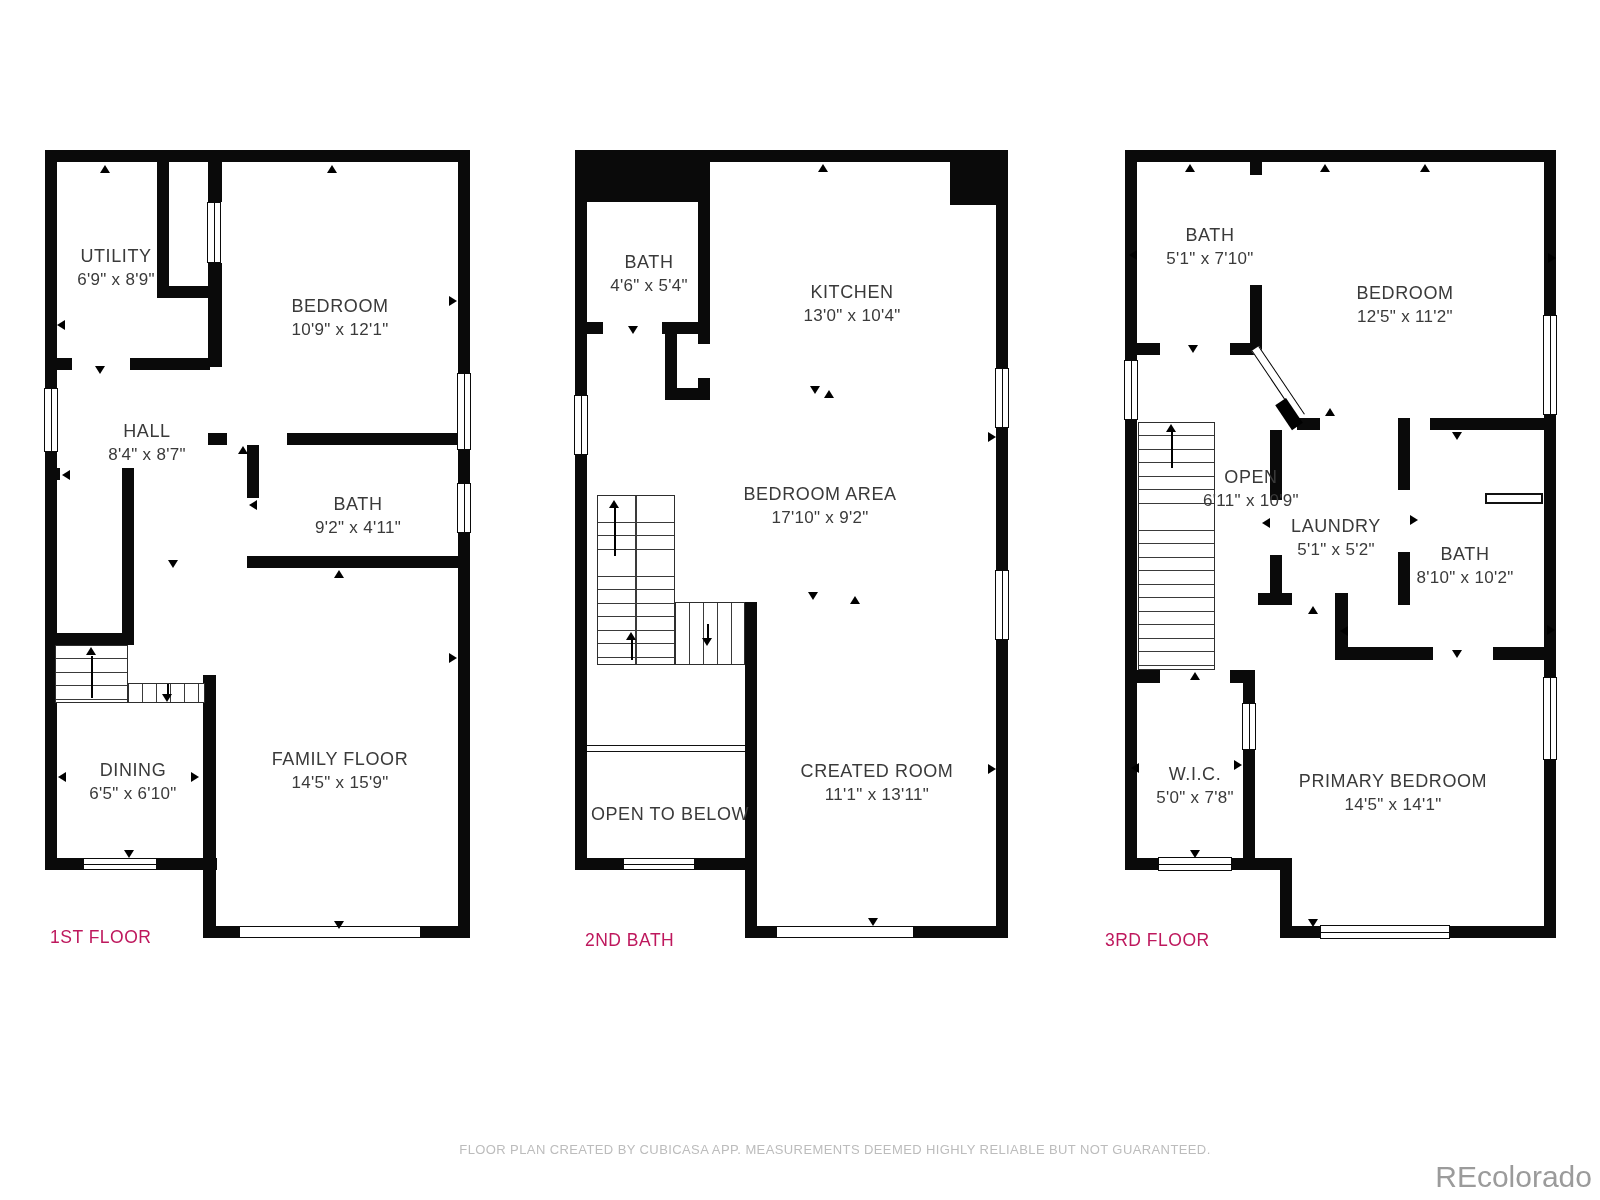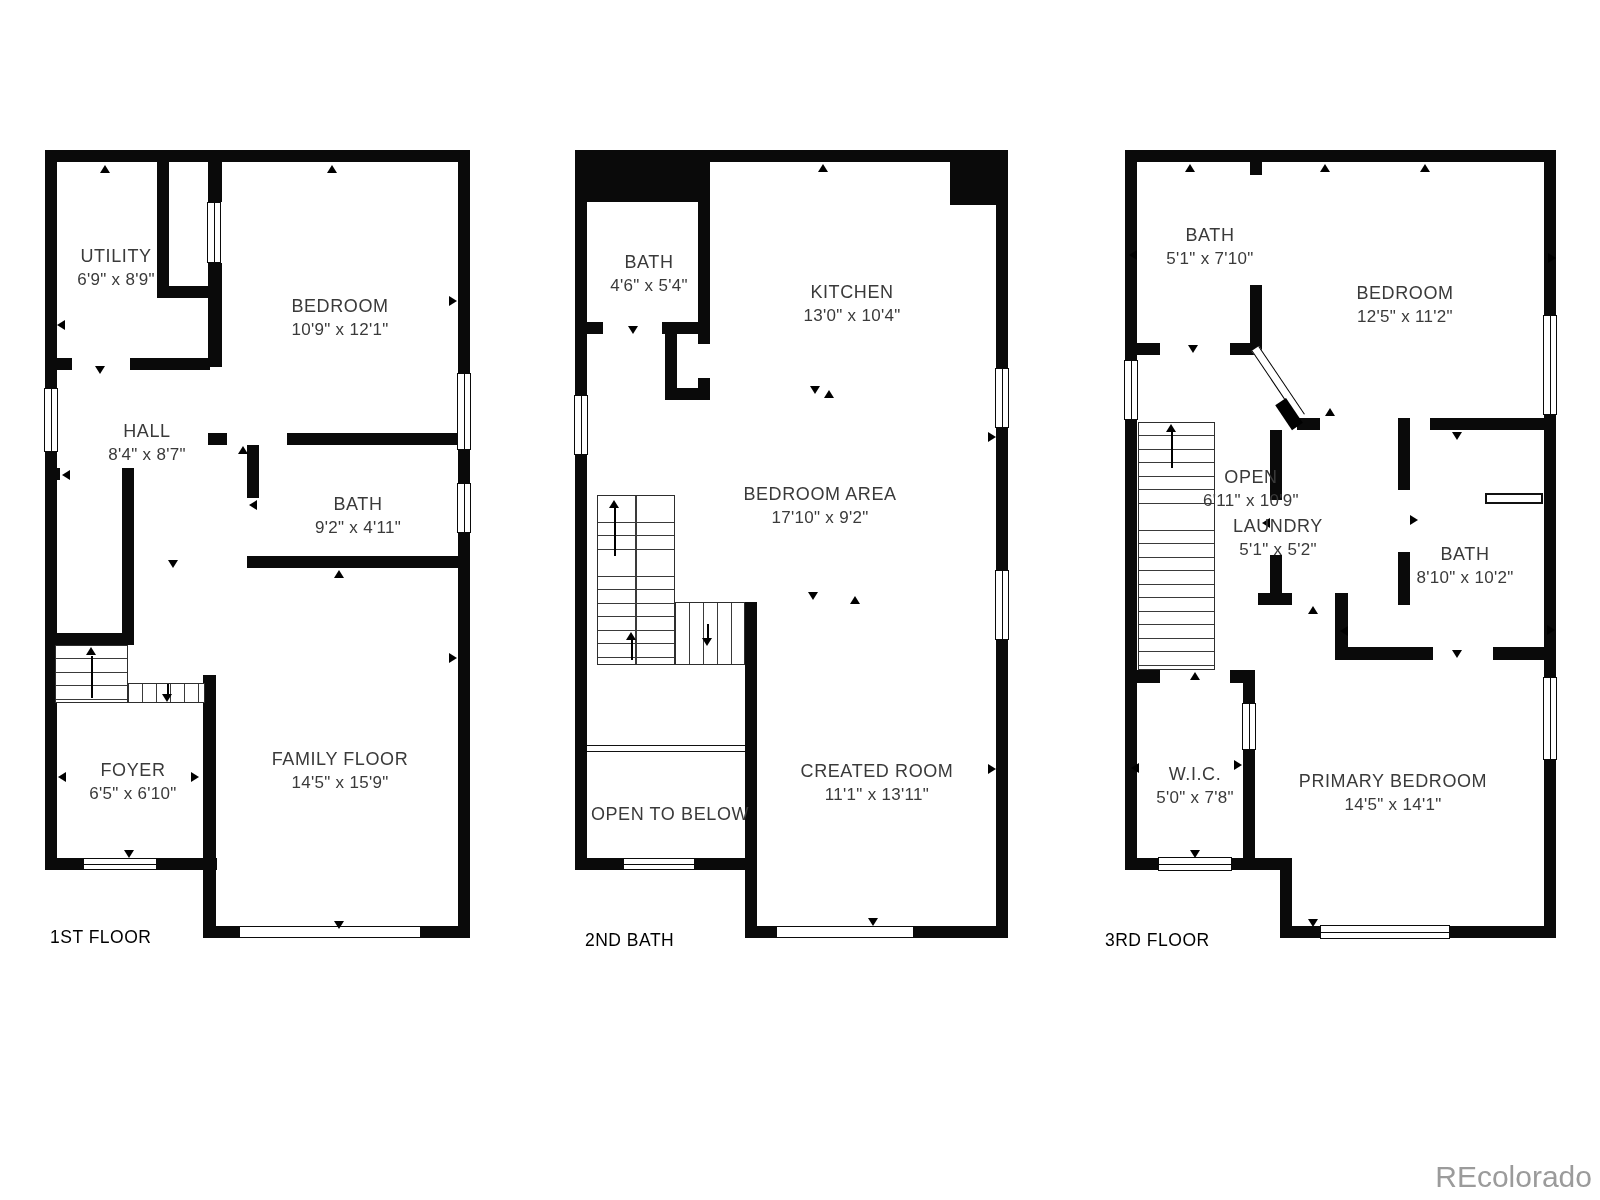--- a/index.html
+++ b/index.html
@@ -26,21 +26,21 @@
   .ar.down{border-width:8px 5px 0 5px;border-top-color:#000}
   .ar.left{border-width:5px 8px 5px 0;border-right-color:#000}
   .ar.right{border-width:5px 0 5px 8px;border-left-color:#000}
   .edge{position:absolute;background:#fff;border-top:1.5px solid #111;border-bottom:1.5px solid #111;box-sizing:border-box}
   .shelf{position:absolute;background:#fff;border:2px solid #111;box-sizing:border-box}
   .diag{position:absolute;transform-origin:0 0;box-sizing:border-box}
   
   .room{position:absolute;transform:translateX(-50%);text-align:center;color:#3a3a3a;white-space:nowrap}
   .rn{display:block;font-size:18px;letter-spacing:.6px}
   .rd{display:block;font-size:17px;margin-top:3px;letter-spacing:.3px}
-  .flabel{position:absolute;font-size:17.5px;color:#000000;letter-spacing:.5px}
+  .flabel{position:absolute;font-size:17.5px;color:#be185d;letter-spacing:.5px}
   .footer{position:absolute;left:0;right:0;top:1142px;padding-left:70px;text-align:center;
           font-size:13px;color:#bcbcbc;letter-spacing:.4px}
   .wm{position:absolute;top:1160px;right:8px;font-size:30px;color:#9b9b9b}
 </style>
 </head>
 <body>
 
 <div class="canvas">
 
   <section>
@@ -109,21 +109,21 @@
     </div>
     <div class="room" style="left:147px;top:421px">
       <span class="rn">HALL</span>
       <span class="rd">8'4" x 8'7"</span>
     </div>
     <div class="room" style="left:358px;top:494px">
       <span class="rn">BATH</span>
       <span class="rd">9'2" x 4'11"</span>
     </div>
     <div class="room" style="left:133px;top:760px">
-      <span class="rn">FOYER</span>
+      <span class="rn">DINING</span>
       <span class="rd">6'5" x 6'10"</span>
     </div>
     <div class="room" style="left:340px;top:749px">
       <span class="rn">FAMILY FLOOR</span>
       <span class="rd">14'5" x 15'9"</span>
     </div>
     <div class="flabel" style="left:50px;top:927px">1ST FLOOR</div>
   </section>
 
   <section>
@@ -270,33 +270,34 @@
       <span class="rd">5'1" x 7'10"</span>
     </div>
     <div class="room" style="left:1405px;top:283px">
       <span class="rn">BEDROOM</span>
       <span class="rd">12'5" x 11'2"</span>
     </div>
     <div class="room" style="left:1251px;top:467px">
       <span class="rn">OPEN</span>
       <span class="rd">6'11" x 10'9"</span>
     </div>
-    <div class="room" style="left:1278px;top:516px">
+    <div class="room" style="left:1336px;top:516px">
       <span class="rn">LAUNDRY</span>
       <span class="rd">5'1" x 5'2"</span>
     </div>
     <div class="room" style="left:1465px;top:544px">
       <span class="rn">BATH</span>
       <span class="rd">8'10" x 10'2"</span>
     </div>
     <div class="room" style="left:1195px;top:764px">
       <span class="rn">W.I.C.</span>
       <span class="rd">5'0" x 7'8"</span>
     </div>
     <div class="room" style="left:1393px;top:771px">
       <span class="rn">PRIMARY BEDROOM</span>
       <span class="rd">14'5" x 14'1"</span>
     </div>
     <div class="flabel" style="left:1105px;top:930px">3RD FLOOR</div>
   </section>
 
+  <div class="footer">FLOOR PLAN CREATED BY CUBICASA APP. MEASUREMENTS DEEMED HIGHLY RELIABLE BUT NOT GUARANTEED.</div>
   <div class="wm">REcolorado</div>
 </div>
 
 </body></html>

